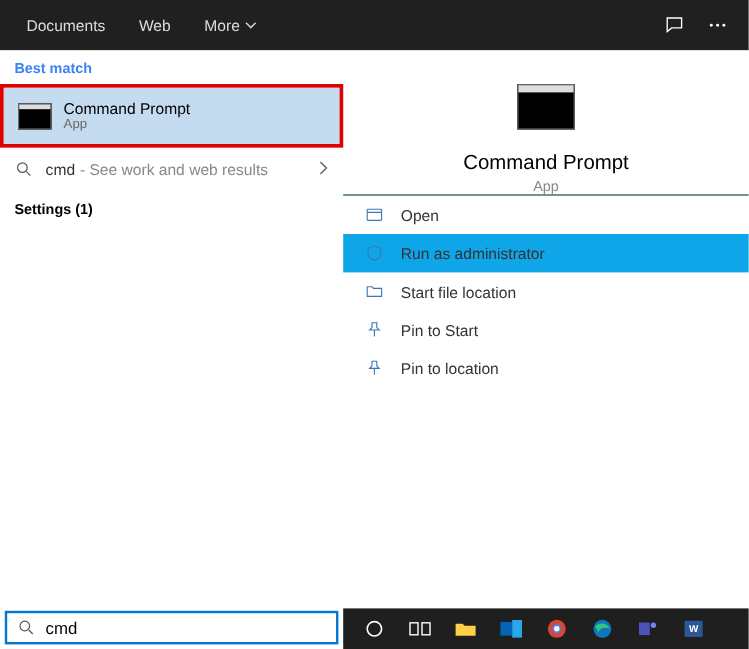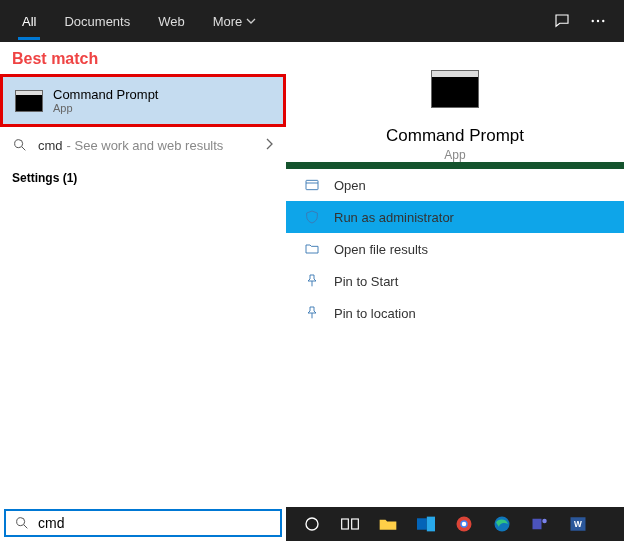--- a/index.html
+++ b/index.html
@@ -12,21 +12,21 @@
   .tab.active::after { content:""; position:absolute; left:10px; right:10px; bottom:2px; height:3px; background:#0078d4; }
   .tab .chev { margin-left:4px; }
   .tabbar-spacer { flex:1; }
   .tabbar-icon { width:36px; height:42px; display:flex; align-items:center; justify-content:center; color:#fff; cursor:pointer; }
 
   
   .main { display:flex; height:467px; background:#fff; }
   .left { width:286px; border-right:0; }
   .right { flex:1; }
 
-  .section-header { font-size:16px; font-weight:600; padding:8px 12px 6px 12px; color:#ef4444; }
+  .section-header { font-size:12px; font-weight:600; padding:8px 12px 6px 12px; color:#3b82f6; }
 
   .best-match { display:flex; align-items:center; padding:10px 12px; background:#c5dcf0; border:3px solid #e10000; cursor:pointer; }
   .cmd-thumb { width:28px; height:22px; background:#000; border:1px solid #666; margin-right:10px; position:relative; }
   .cmd-thumb::before { content:""; position:absolute; top:0; left:0; right:0; height:4px; background:#ddd; }
   .best-match-text .title { font-size:13px; color:#000; }
   .best-match-text .sub { font-size:11px; color:#666; }
 
   .search-row { display:flex; align-items:center; padding:10px 12px; cursor:pointer; font-size:13px; color:#333; }
   .search-row .mag { width:16px; height:16px; margin-right:10px; }
   .search-row .hint { color:#888; margin-left:4px; }
@@ -39,41 +39,38 @@
   .preview-thumb { width:48px; height:38px; background:#000; border:1px solid #666; position:relative; }
   .preview-thumb::before { content:""; position:absolute; top:0; left:0; right:0; height:6px; background:#ddd; }
   .preview-title { font-size:17px; margin-top:18px; color:#000; }
   .preview-sub { font-size:12px; color:#888; margin-top:2px; }
 
   .actions { margin-top:30px; }
   .action { display:flex; align-items:center; height:32px; padding:0 18px; font-size:13px; color:#333; cursor:pointer; }
   .action.selected { background:#0ea5e9; }
   .action svg { width:16px; height:16px; margin-right:14px; stroke:#3b78b4; fill:none; stroke-width:1.4; }
 
-  .divider-top { border-top:7px solid #14532d; margin-top:0; }
+  .divider-top { border-top:1px solid #14532d; margin-top:0; }
 
   
   .searchbar { position:absolute; left:4px; bottom:4px; width:278px; height:28px; border:2px solid #0078d4; background:#fff; display:flex; align-items:center; }
   .searchbar svg { width:16px; height:16px; margin:0 8px; stroke:#555; fill:none; stroke-width:1.5; }
   .searchbar input { border:0; outline:0; font-size:14px; flex:1; background:transparent; }
 
   
   .taskbar { position:absolute; left:286px; right:0; bottom:0; height:34px; background:#1f1f1f; display:flex; align-items:center; padding-left:10px; gap:6px; }
   .tb-item { width:32px; height:28px; display:flex; align-items:center; justify-content:center; cursor:pointer; }
   .tb-item svg, .tb-item .glyph { color:#fff; }
 
   .mag-svg { stroke:#555; fill:none; stroke-width:1.5; }
 </style>
 </head>
 <body>
 
 <div class="tabbar">
-  <div class="tab active">
-      <span>All</span>
-    </div>
   <div class="tab">
       <span>Documents</span>
     </div>
   <div class="tab">
       <span>Web</span>
     </div>
   <div class="tab">
     <span>More</span>
     <span class="chev">
       <svg width="10" height="10" viewBox="0 0 10 10">
@@ -146,21 +143,21 @@
       <div class="action selected">
         <svg viewBox="0 0 24 24">
             <path d="M12 3l8 3v5c0 5-3.5 8.5-8 10-4.5-1.5-8-5-8-10V6l8-3z"></path>
           </svg>
         <span>Run as administrator</span>
       </div>
       <div class="action">
         <svg viewBox="0 0 24 24">
             <path d="M3 6h6l2 2h10v10H3z"></path>
           </svg>
-        <span>Open file results</span>
+        <span>Start file location</span>
       </div>
       <div class="action">
         <svg viewBox="0 0 24 24">
             <path d="M9 3h6v6l3 3H6l3-3V3zM12 12v8"></path>
           </svg>
         <span>Pin to Start</span>
       </div>
       <div class="action">
         <svg viewBox="0 0 24 24">
             <path d="M9 3h6v6l3 3H6l3-3V3zM12 12v8"></path>

